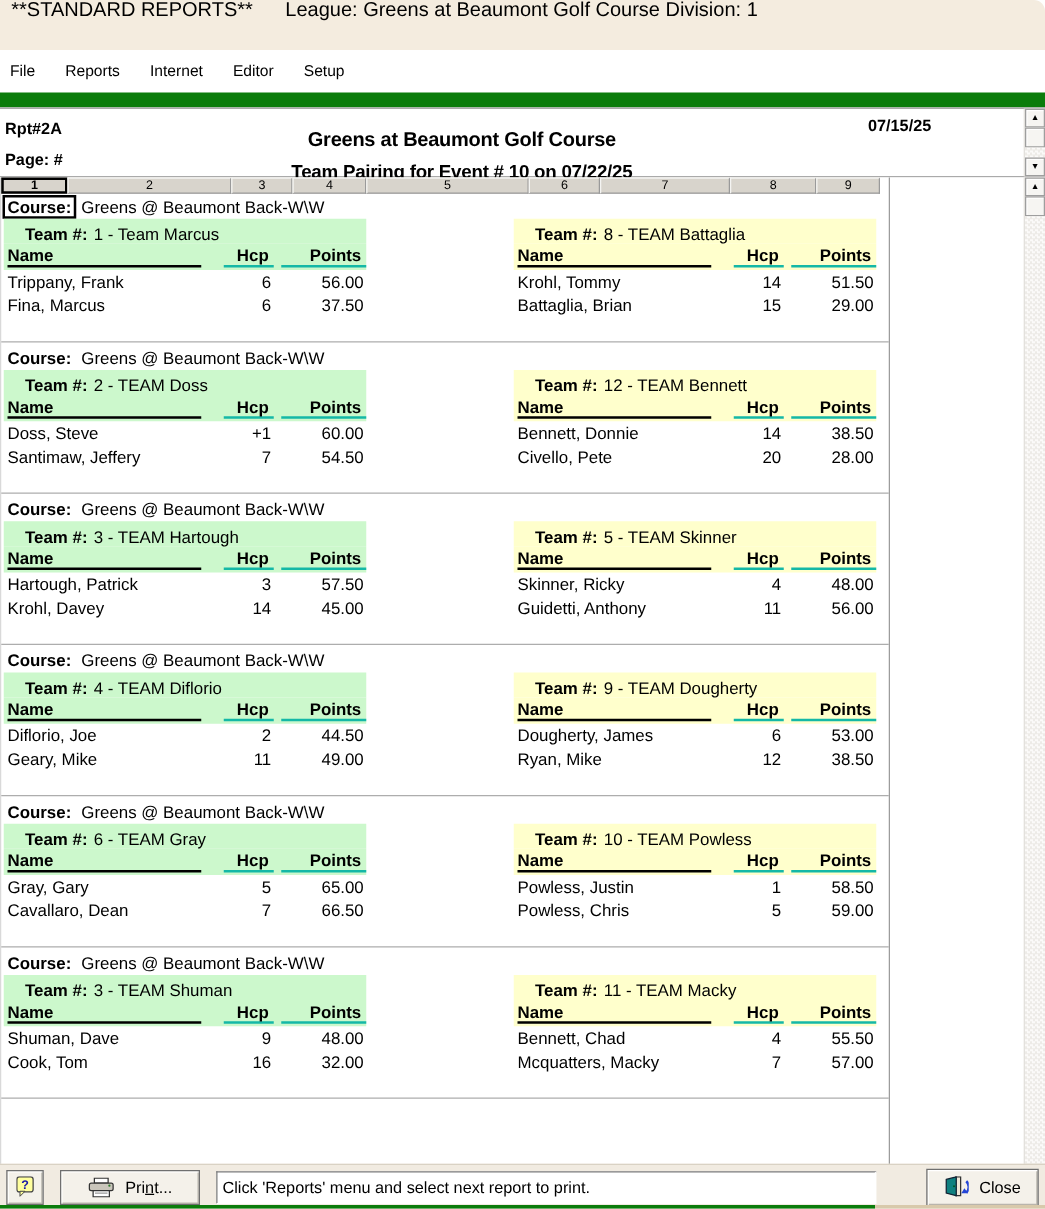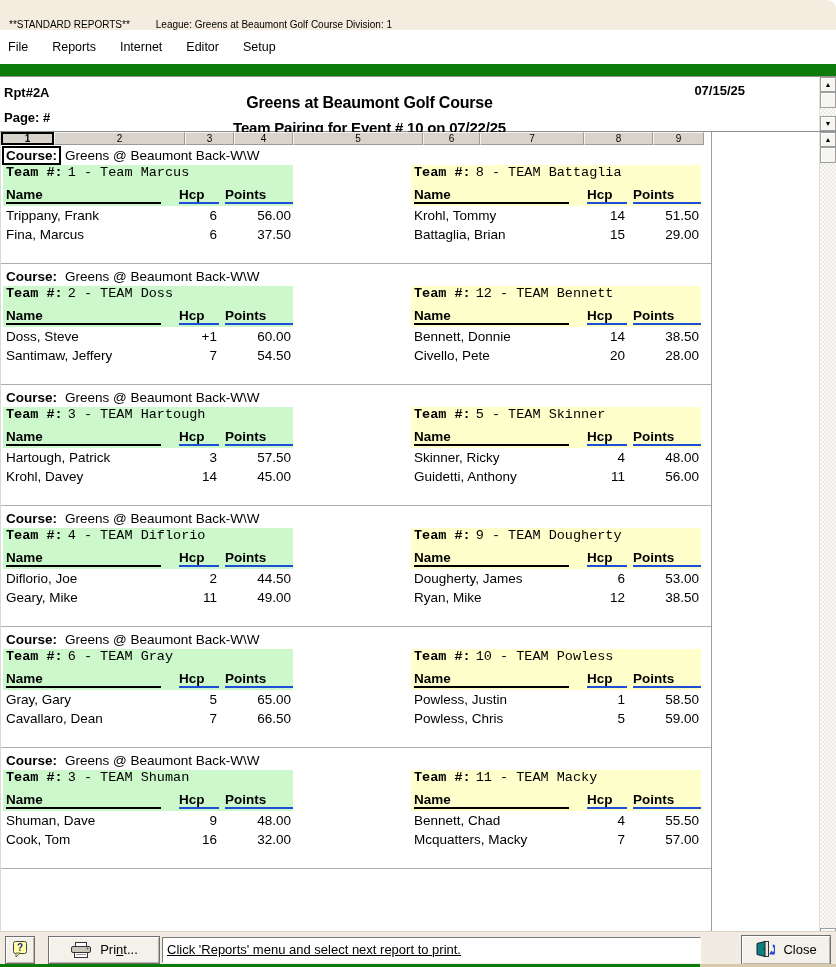--- a/index.html
+++ b/index.html
@@ -1,22 +1,22 @@
 <!DOCTYPE html>
 <html style="--left-bg: #ccf8cc; --right-bg: #ffffcc;"><head>
 <meta charset="utf-8">
 <style>
   html,body{margin:0;padding:0;}
   body{
     width:836px;height:967px;overflow:hidden;background:#fff;
     font-family:"Liberation Sans","DejaVu Sans",sans-serif;color:#000;position:relative;
   }
   
-  .titlebar{height:30px;background:#f4ecdf;display:flex;align-items:flex-end;
-    padding-left:9px;gap:26px;font-size:10px;border-top-right-radius:9px;}
+  .titlebar{height:40px;background:#f4ecdf;display:flex;align-items:flex-start;
+    padding-left:9px;gap:26px;font-size:16px;border-top-right-radius:9px;}
   .menubar{height:34px;background:#fff;display:flex;align-items:center;font-size:12.5px;}
   .menu-item{padding:0 12px;cursor:default;}
   .menu-item:first-child{padding-left:8px;}
   .greenbar{height:12px;background:#0b7c0b;}
   
   .report-header{height:56px;background:#fff;display:flex;box-sizing:border-box;
     border-top:1px solid #8f8f8f;border-bottom:1px solid #8f8f8f;}
   .rh-content{flex:1;position:relative;font-weight:bold;}
   .rh-left{position:absolute;left:4px;top:3px;font-size:13px;line-height:25px;}
   .rh-center{position:absolute;left:0;right:80px;top:12px;text-align:center;letter-spacing:-0.2px;}
@@ -45,44 +45,44 @@
   .sections{position:absolute;top:14px;left:0;width:710px;}
   .section{height:121px;position:relative;}
   .course-row{height:19px;display:flex;align-items:center;font-size:13.5px;}
   .course-label{font-weight:bold;border:2px solid transparent;padding:0 2px;margin-left:1px;}
   .course-label.sel{border-color:#000;}
   .course-value{margin-left:4px;}
   .teams{position:relative;height:79px;}
   .team{position:absolute;top:0;width:290px;font-size:13.5px;}
   .team.left{left:2px;}
   .team.right{left:410px;}
-  .team-header{height:20px;display:flex;align-items:flex-start;padding-left:3px;box-sizing:border-box;font-family:Liberation Mono, monospace;}
+  .team-header{height:20px;display:flex;align-items:flex-end;padding-left:17px;box-sizing:border-box;}
   .team.left .team-header,.team.left .cols-header{background:var(--left-bg);}
   .team.right .team-header,.team.right .cols-header{background:var(--right-bg);}
   .t-label{font-weight:bold;margin-right:5px;}
   .cols-header,.player-row{display:grid;grid-template-columns:1fr 46px 74px;align-items:end;box-sizing:border-box;}
   .cols-header{height:21px;font-weight:bold;padding-bottom:2px;}
   .c-name{margin-left:3px;margin-right:12px;border-bottom:2px solid #000;}
-  .c-hcp,.c-pts{padding-right:4px;border-bottom:2px solid #1d4ed8;margin-left:6px;}
+  .c-hcp,.c-pts{text-align:right;padding-right:4px;border-bottom:2px solid #14b8a6;margin-left:6px;}
   .player-row{height:19px;align-items:center;}
   .p-name{margin-left:3px;}
   .p-hcp,.p-pts{text-align:right;padding-right:2px;}
   .section-sep{position:absolute;left:0;width:710px;top:117px;border-top:1px solid #adadad;}
   
   .footer{position:absolute;left:0;bottom:0;width:836px;height:36px;background:#f1ebe1;
     box-sizing:border-box;border-top:1px solid #d9d2c4;display:flex;align-items:center;padding:0 5px;}
   .btn{height:28px;background:#f4f1ea;border:1px solid #6f6f6f;box-sizing:border-box;
     box-shadow:inset 1px 1px 0 #fff,inset -1px -1px 0 #b9b5ac;
     display:flex;align-items:center;justify-content:center;gap:8px;
     font-size:13px;font-family:inherit;color:#000;padding:0;}
   .btn-help{width:30px;margin-right:13px;}
   .btn-print{width:112px;}
-  .status{flex:1;height:26px;margin-left:2px;margin-right:40px;background:#fff;box-sizing:border-box;
+  .status{flex:1;height:26px;margin-left:13px;margin-right:40px;background:#fff;box-sizing:border-box;
     border:1px solid;border-color:#7a7a7a #fff #fff #7a7a7a;
-    display:flex;align-items:center;padding-left:4px;font-size:13px;white-space:nowrap;overflow:hidden;text-decoration:underline;}
+    display:flex;align-items:center;padding-left:4px;font-size:13px;white-space:nowrap;overflow:hidden;}
   .btn-close{width:90px;height:30px;text-align:center;}
   .bottom-edge-l{position:absolute;bottom:0;left:0;width:700px;height:3px;background:#0b7c0b;}
   .bottom-edge-r{position:absolute;bottom:0;left:700px;width:136px;height:3px;background:#d8c9ab;}
   u{text-decoration:underline;}
 </style>
 </head>
 <body>
 
 <div class="titlebar">
   <span>**STANDARD REPORTS**</span>

